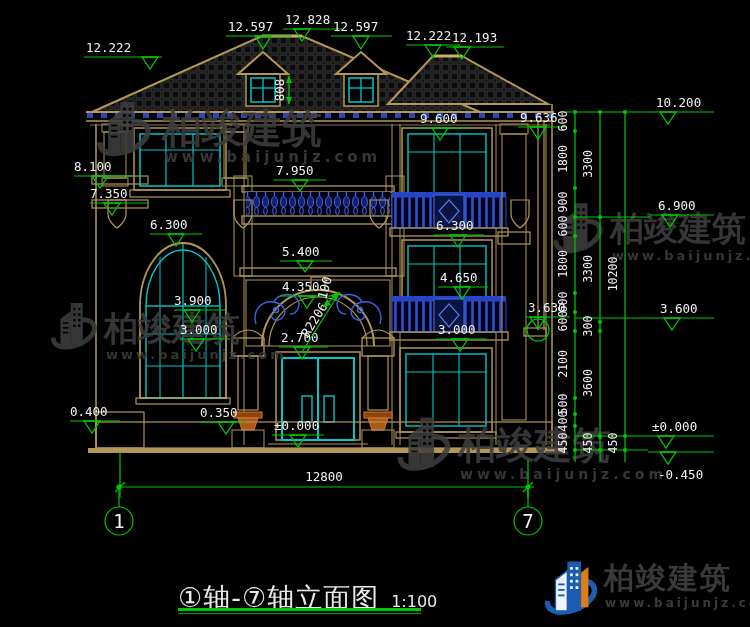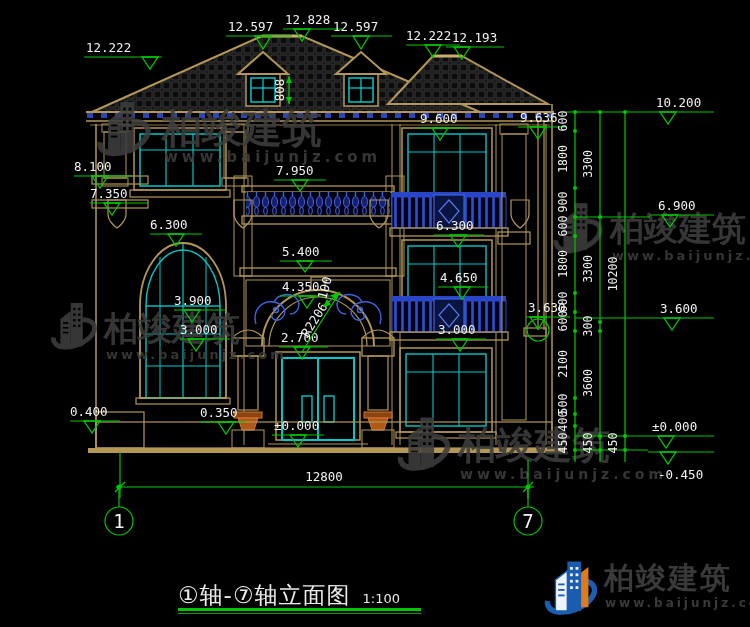--- a/index.html
+++ b/index.html
@@ -8,22 +8,22 @@
   svg text{font-family:"DejaVu Sans Mono", monospace;}
   .dimtxt{fill:#f2f2f2;font-size:12.5px;}
   .chaintxt{fill:#f2f2f2;font-size:11.5px;}
   .gline{stroke:#00c800;stroke-width:1.2;fill:none;}
   .tri{stroke:#00c800;stroke-width:1.3;fill:none;}
   .tan{stroke:#b29757;fill:none;}
   .cyan{stroke:#00c8c8;fill:none;}
   .blue{stroke:#3c64e0;fill:none;}
   .wm{fill:#3e3e3e;font-weight:bold;font-family:"DejaVu Sans", sans-serif;}
   #titleblk{position:absolute;left:178px;top:580px;color:#e9e9e9;}
-  #titleblk .t1{font-size:23px;letter-spacing:1px;}
-  #titleblk .t2{font-size:13px;margin-left:12px;}
+  #titleblk .t1{font-size:27px;letter-spacing:1px;}
+  #titleblk .t2{font-size:16px;margin-left:12px;}
   #uline1{position:absolute;left:178px;top:608px;width:243px;height:3px;background:#00c800;}
   #uline2{position:absolute;left:178px;top:613px;width:243px;height:1px;background:#00a000;}
   #footer{position:absolute;left:542px;top:556px;width:205px;height:66px;}
   #footer .brand{position:absolute;left:62px;top:2px;font-size:30px;font-weight:bold;color:#3a3a3a;letter-spacing:2px;}
   #footer .url{position:absolute;left:63px;top:40px;font-size:12px;font-weight:bold;color:#3a3a3a;letter-spacing:3px;}
 </style>
 </head>
 <body>
 
 <div id="stage">

